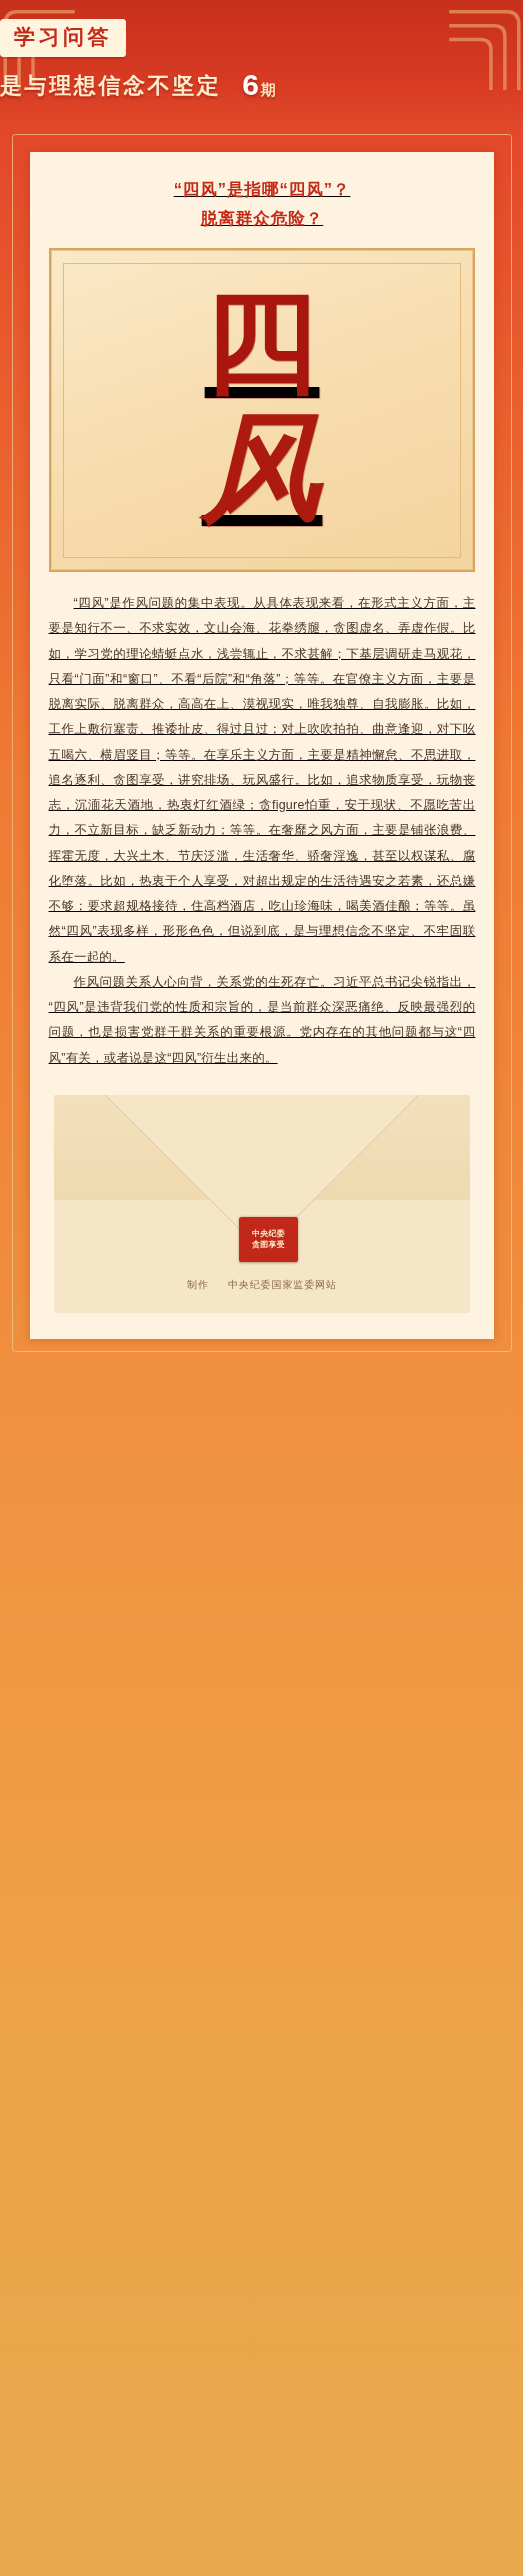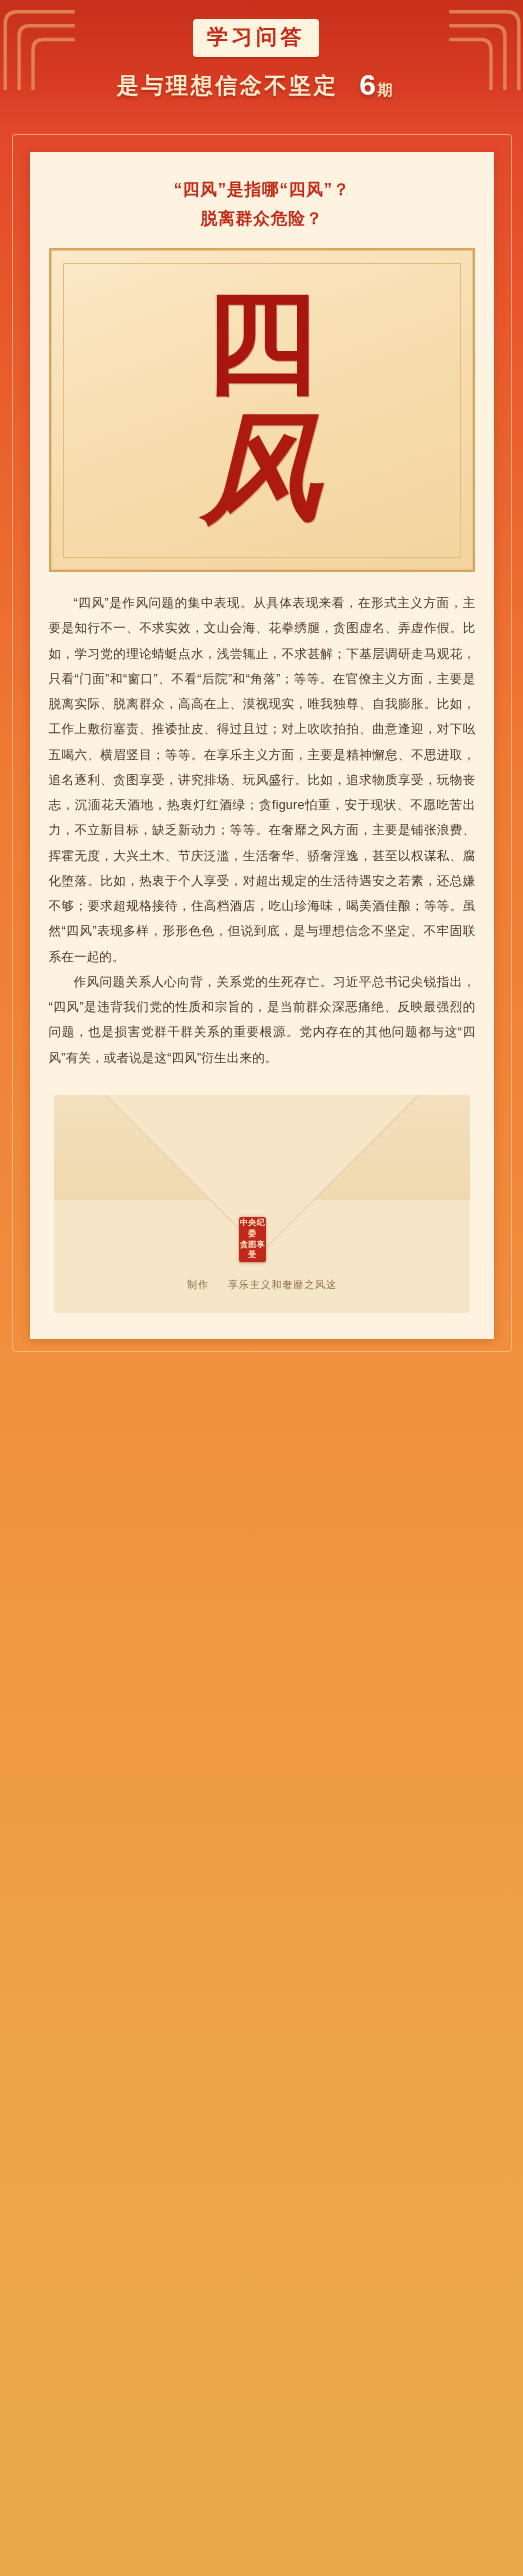--- a/index.html
+++ b/index.html
@@ -29,21 +29,20 @@
     width: 105px;
     height: 113px;
     opacity: .85;
   }
   .top-band .corner-deco.left { left: -15.7px; }
   .top-band .corner-deco.right { right: -15.7px; transform: scaleX(-1); }
 
   .title-wrap {
     position: absolute;
     left: 0; right: 12px; top: 19px;
-    text-align: center;
   }
   .title-tag {
     display: inline-block;
     background: #fff4de;
     color: #c5291a;
     font-size: 21px;
     font-weight: bold;
     letter-spacing: 3.5px;
     padding: 4.4px 14px 5.2px;
     border-radius: 3.5px;
@@ -91,20 +90,21 @@
   }
 
   
   .card {
     position: relative;
     margin: 10.5px 5.2px 0;
     background: #fdf3e0;
     border-radius: 0;
     padding: 23px 19px 8.7px;
     box-shadow: 0 1.7px 8.7px rgba(120,30,10,.25);
+    text-decoration: underline;
   }
 
   .q-title {
     text-align: center;
     color: #c32b18;
     font-size: 16.6px;
     font-weight: bold;
     line-height: 1.75;
     letter-spacing: 0.9px;
     margin-bottom: 15.7px;
@@ -176,21 +176,21 @@
     transform: rotate(45deg);
     transform-origin: center;
     top: -223px;
     box-shadow: 0 0 0 0.9px #e2cba2;
   }
   .emblem {
     position: absolute;
     left: 50%;
     margin-left: -23px;
     bottom: 51px;
-    width: 27px; height: 45px;
+    width: 59px; height: 45px;
     background: #c1281a;
     border-radius: 2.6px;
     color: #ffe9c9;
     font-size: 7.9px;
     line-height: 1.35;
     font-weight: bold;
     display: flex;
     flex-direction: column;
     align-items: center;
     justify-content: center;
@@ -265,20 +265,20 @@
       <p>作风问题关系人心向背，关系党的生死存亡。习近平总书记尖锐指出，“四风”是违背我们党的性质和宗旨的，是当前群众深恶痛绝、反映最强烈的问题，也是损害党群干群关系的重要根源。党内存在的其他问题都与这“四风”有关，或者说是这“四风”衍生出来的。</p>
     </div>
 
     <div class="footer">
       <div class="env-flap"></div>
       <div class="emblem">
         <span>中央纪委</span>
         <span>贪图享受</span>
       </div>
       <div class="credit">
-        <span>制作</span><span class="sep"></span><span>享乐主义和奢靡之风这</span>
+        <span>制作</span><span class="sep"></span><span>中央纪委国家监委网站</span>
       </div>
     </div>
 
     <div class="bottom-pad"></div>
   </div>
 </div>
 
 
 </body></html>

